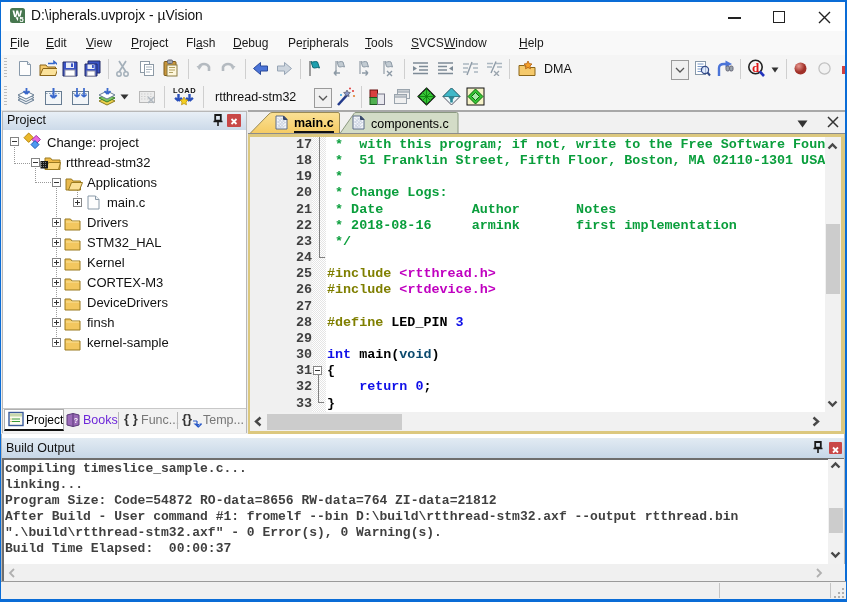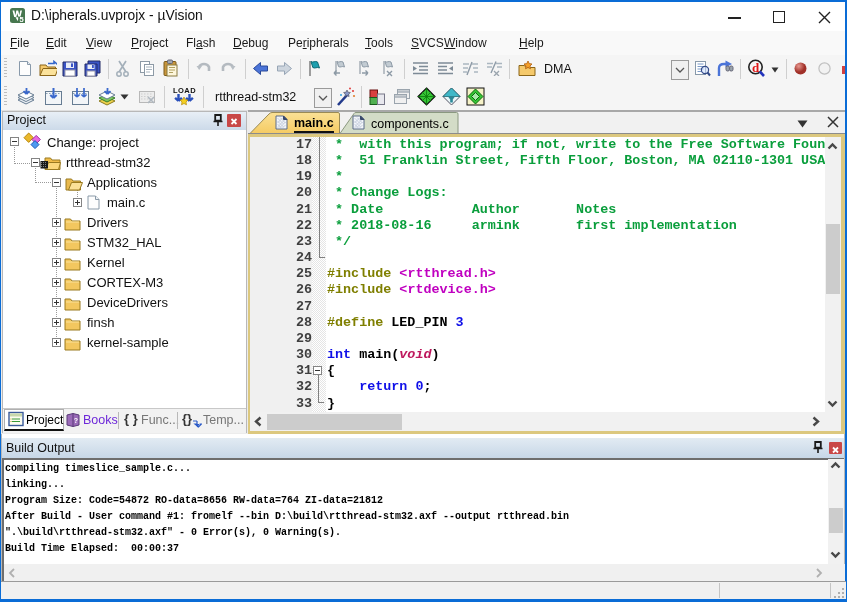--- a/index.html
+++ b/index.html
@@ -507,21 +507,21 @@
  * Change Logs:
  * Date           Author       Notes
  * 2018-08-16     armink       first implementation
  */</span>
 
 <span style="color:#7f7f00;">#include</span> <span style="color:#c000c0;">&lt;rtthread.h&gt;</span>
 <span style="color:#7f7f00;">#include</span> <span style="color:#c000c0;">&lt;rtdevice.h&gt;</span>
 
 <span style="color:#7f7f00;">#define</span> LED_PIN <span style="color:#1010e8;">3</span>
 
-<span style="color:#1010e8;">int</span> main(<span style="color:#be185d;font-style:italic;">void</span>)
+<span style="color:#1010e8;">int</span> main(<span style="color:#0c4a6e;">void</span>)
 {
     <span style="color:#1010e8;">return</span> <span style="color:#1010e8;">0</span>;
 }</div>
 
   <div class="abs" style="left:825px;top:136.5px;width:16px;height:275.5px;background:#f1f1f1;"></div>
   <svg class="abs" style="left:827px;top:142px;" width="11" height="9" viewBox="0 0 11 9">
       <path d="M1.5 6.5 L5.5 2.5 L9.5 6.5" fill="none" stroke="#484848" stroke-width="2.4"></path>
     </svg>
   <div class="abs" style="left:826px;top:224px;width:14px;height:70px;background:#cccccc;"></div>
   <svg class="abs" style="left:827px;top:399px;" width="11" height="9" viewBox="0 0 11 9">
@@ -545,21 +545,21 @@
   <div class="abs" style="left:6px;top:441px;font-size:12.5px;color:#111;">Build Output</div>
   <svg class="abs" style="left:812px;top:441px;" width="12" height="13" viewBox="0 0 12 13">
     <path d="M3.2 1 h5.6 v5.6 h-5.6 z" fill="none" stroke="#1a1a1a" stroke-width="1.8"></path>
     <path d="M1.5 7.5 h9 M6 7.5 v4.5" stroke="#1a1a1a" stroke-width="1.6"></path>
   </svg>
   <div class="abs" style="left:829px;top:442px;width:13px;height:12px;background:#c94848;border-radius:1px;">
     <svg width="13" height="12" viewBox="0 0 13 12">
         <path d="M4 3.5 l5 5 m0 -5 l-5 5" stroke="#fff" stroke-width="1.8"></path>
       </svg>
   </div>
-  <div class="abs mono" style="left:5px;top:461px;font-size:10px;line-height:16.1px;color:#000000;white-space:pre;">compiling timeslice_sample.c...
+  <div class="abs mono" style="left:5px;top:461px;font-size:13px;line-height:16.1px;color:#404040;white-space:pre;">compiling timeslice_sample.c...
 linking...
 Program Size: Code=54872 RO-data=8656 RW-data=764 ZI-data=21812
 After Build - User command #1: fromelf --bin D:\build\rtthread-stm32.axf --output rtthread.bin
 ".\build\rtthread-stm32.axf" - 0 Error(s), 0 Warning(s).
 Build Time Elapsed:  00:00:37</div>
 
   <div class="abs" style="left:828px;top:459px;width:16px;height:105px;background:#f1f1f1;"></div>
   <svg class="abs" style="left:830px;top:461px;" width="11" height="9" viewBox="0 0 11 9">
       <path d="M1.5 6.5 L5.5 2.5 L9.5 6.5" fill="none" stroke="#484848" stroke-width="2.4"></path>
     </svg>

